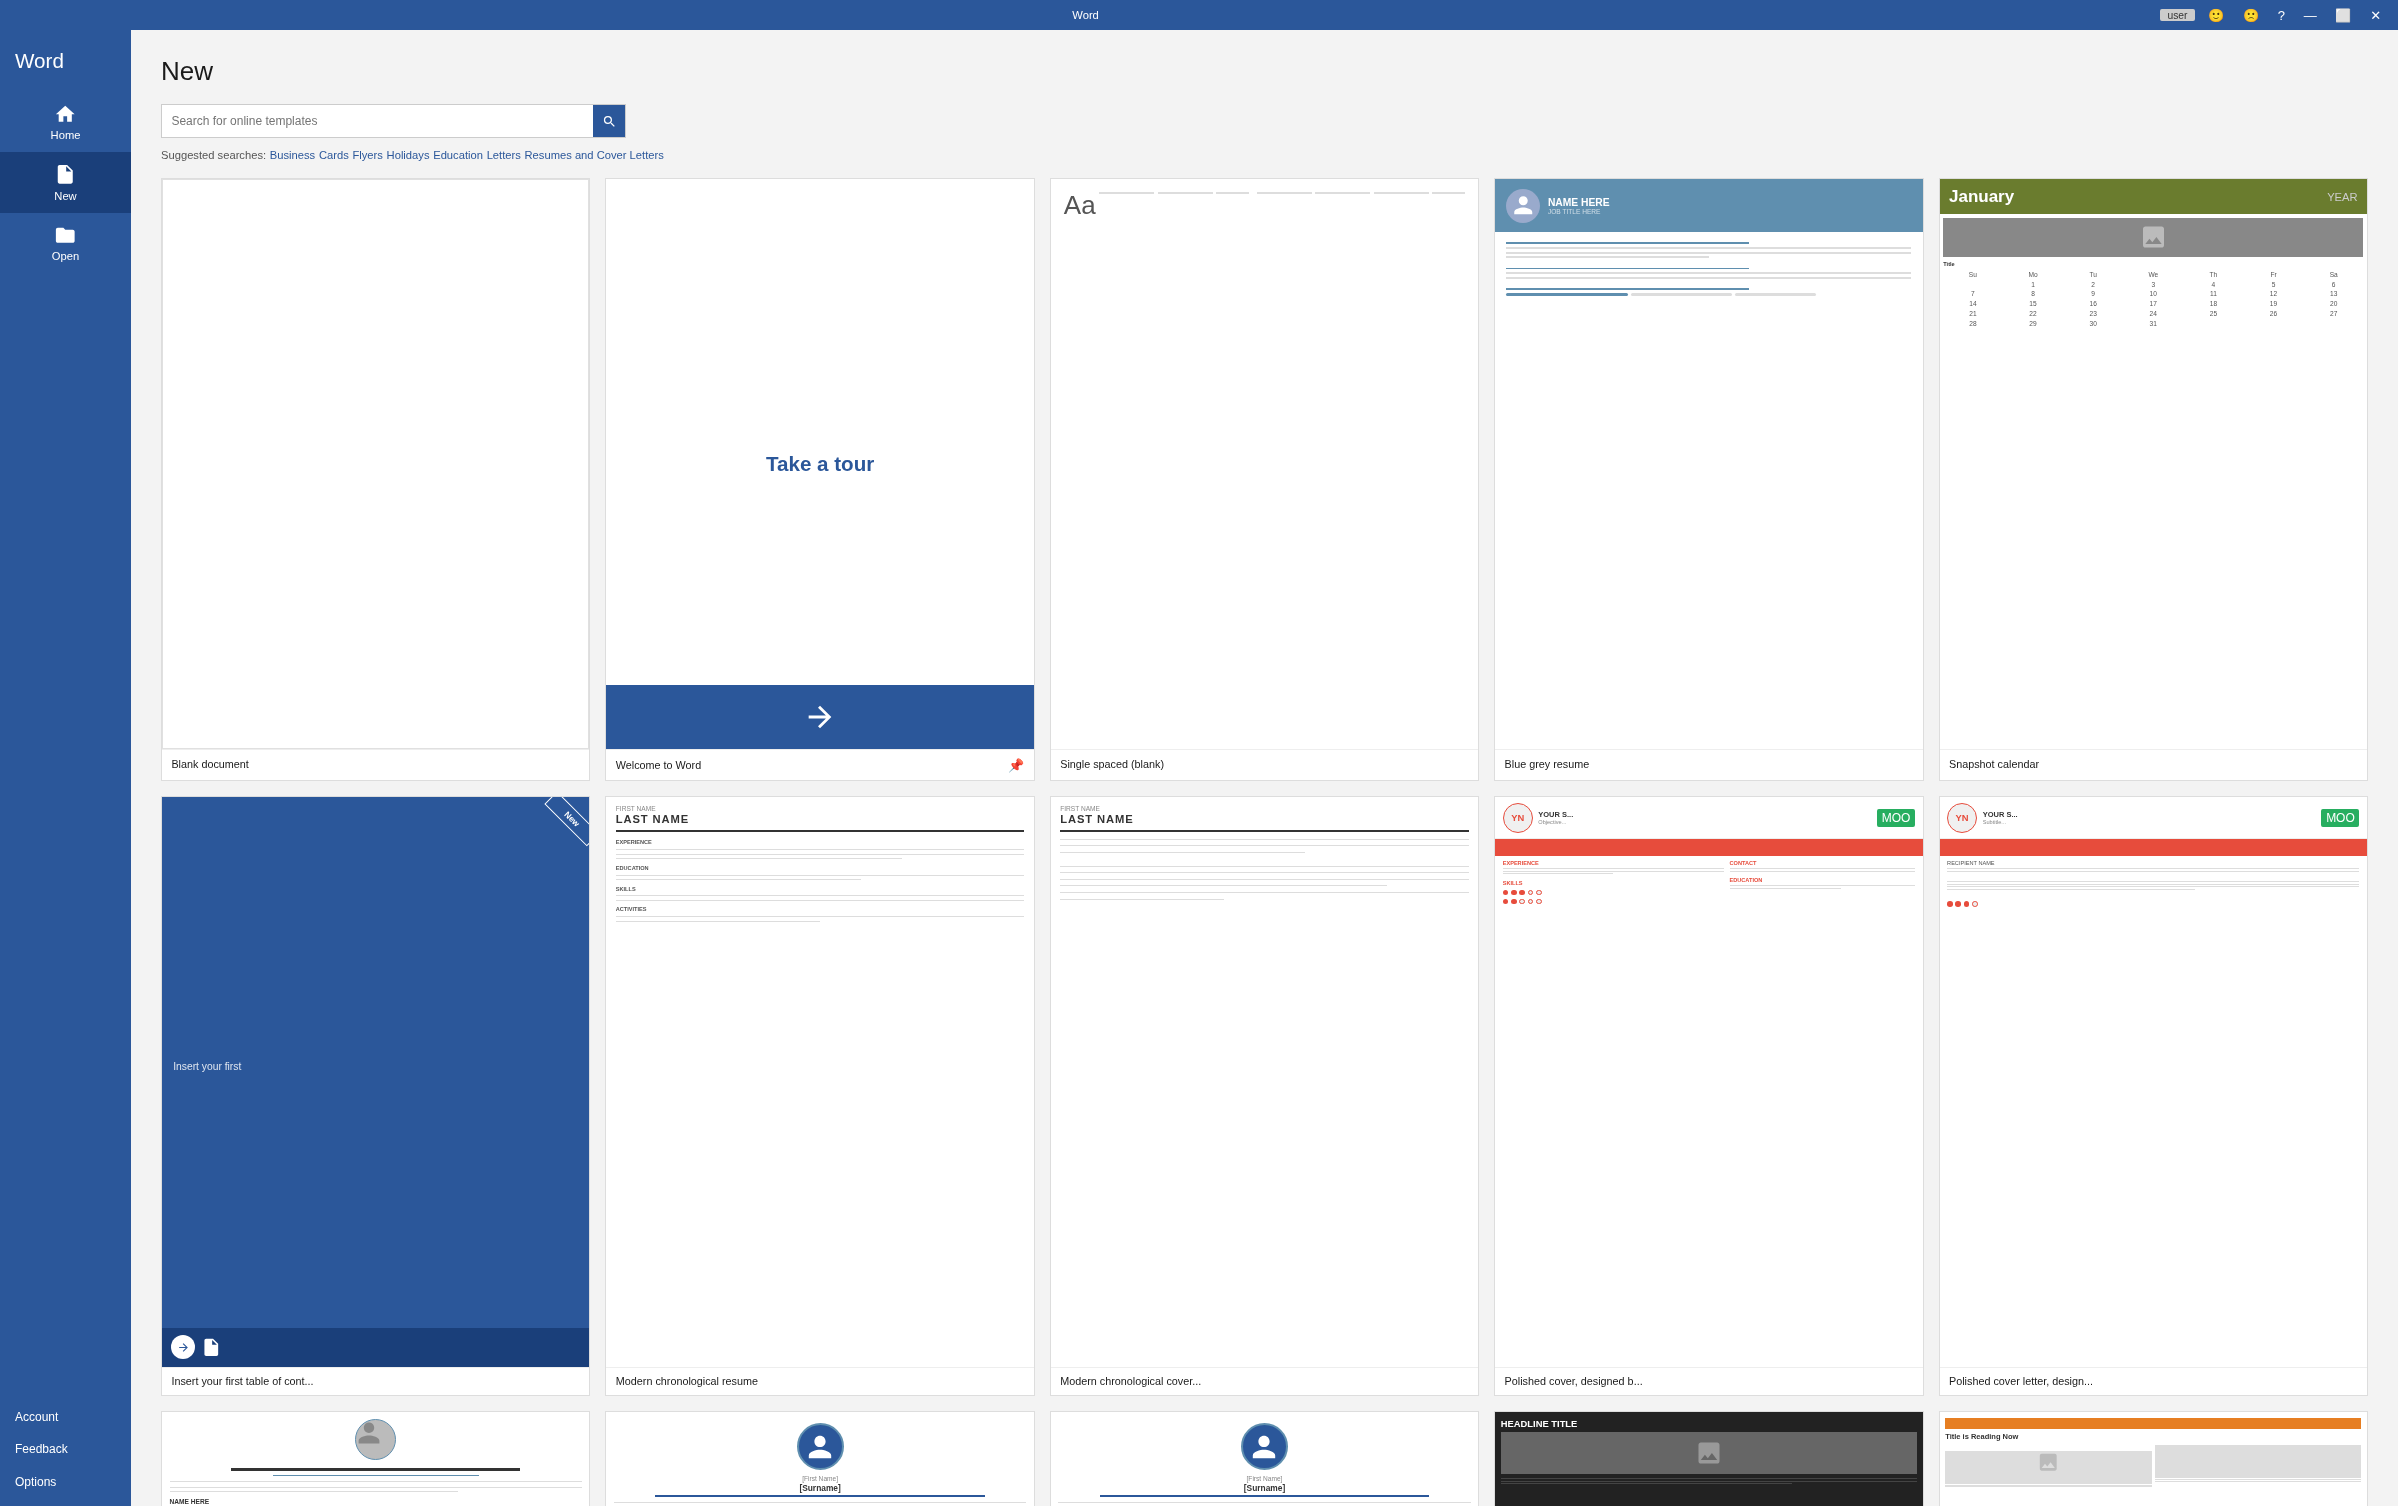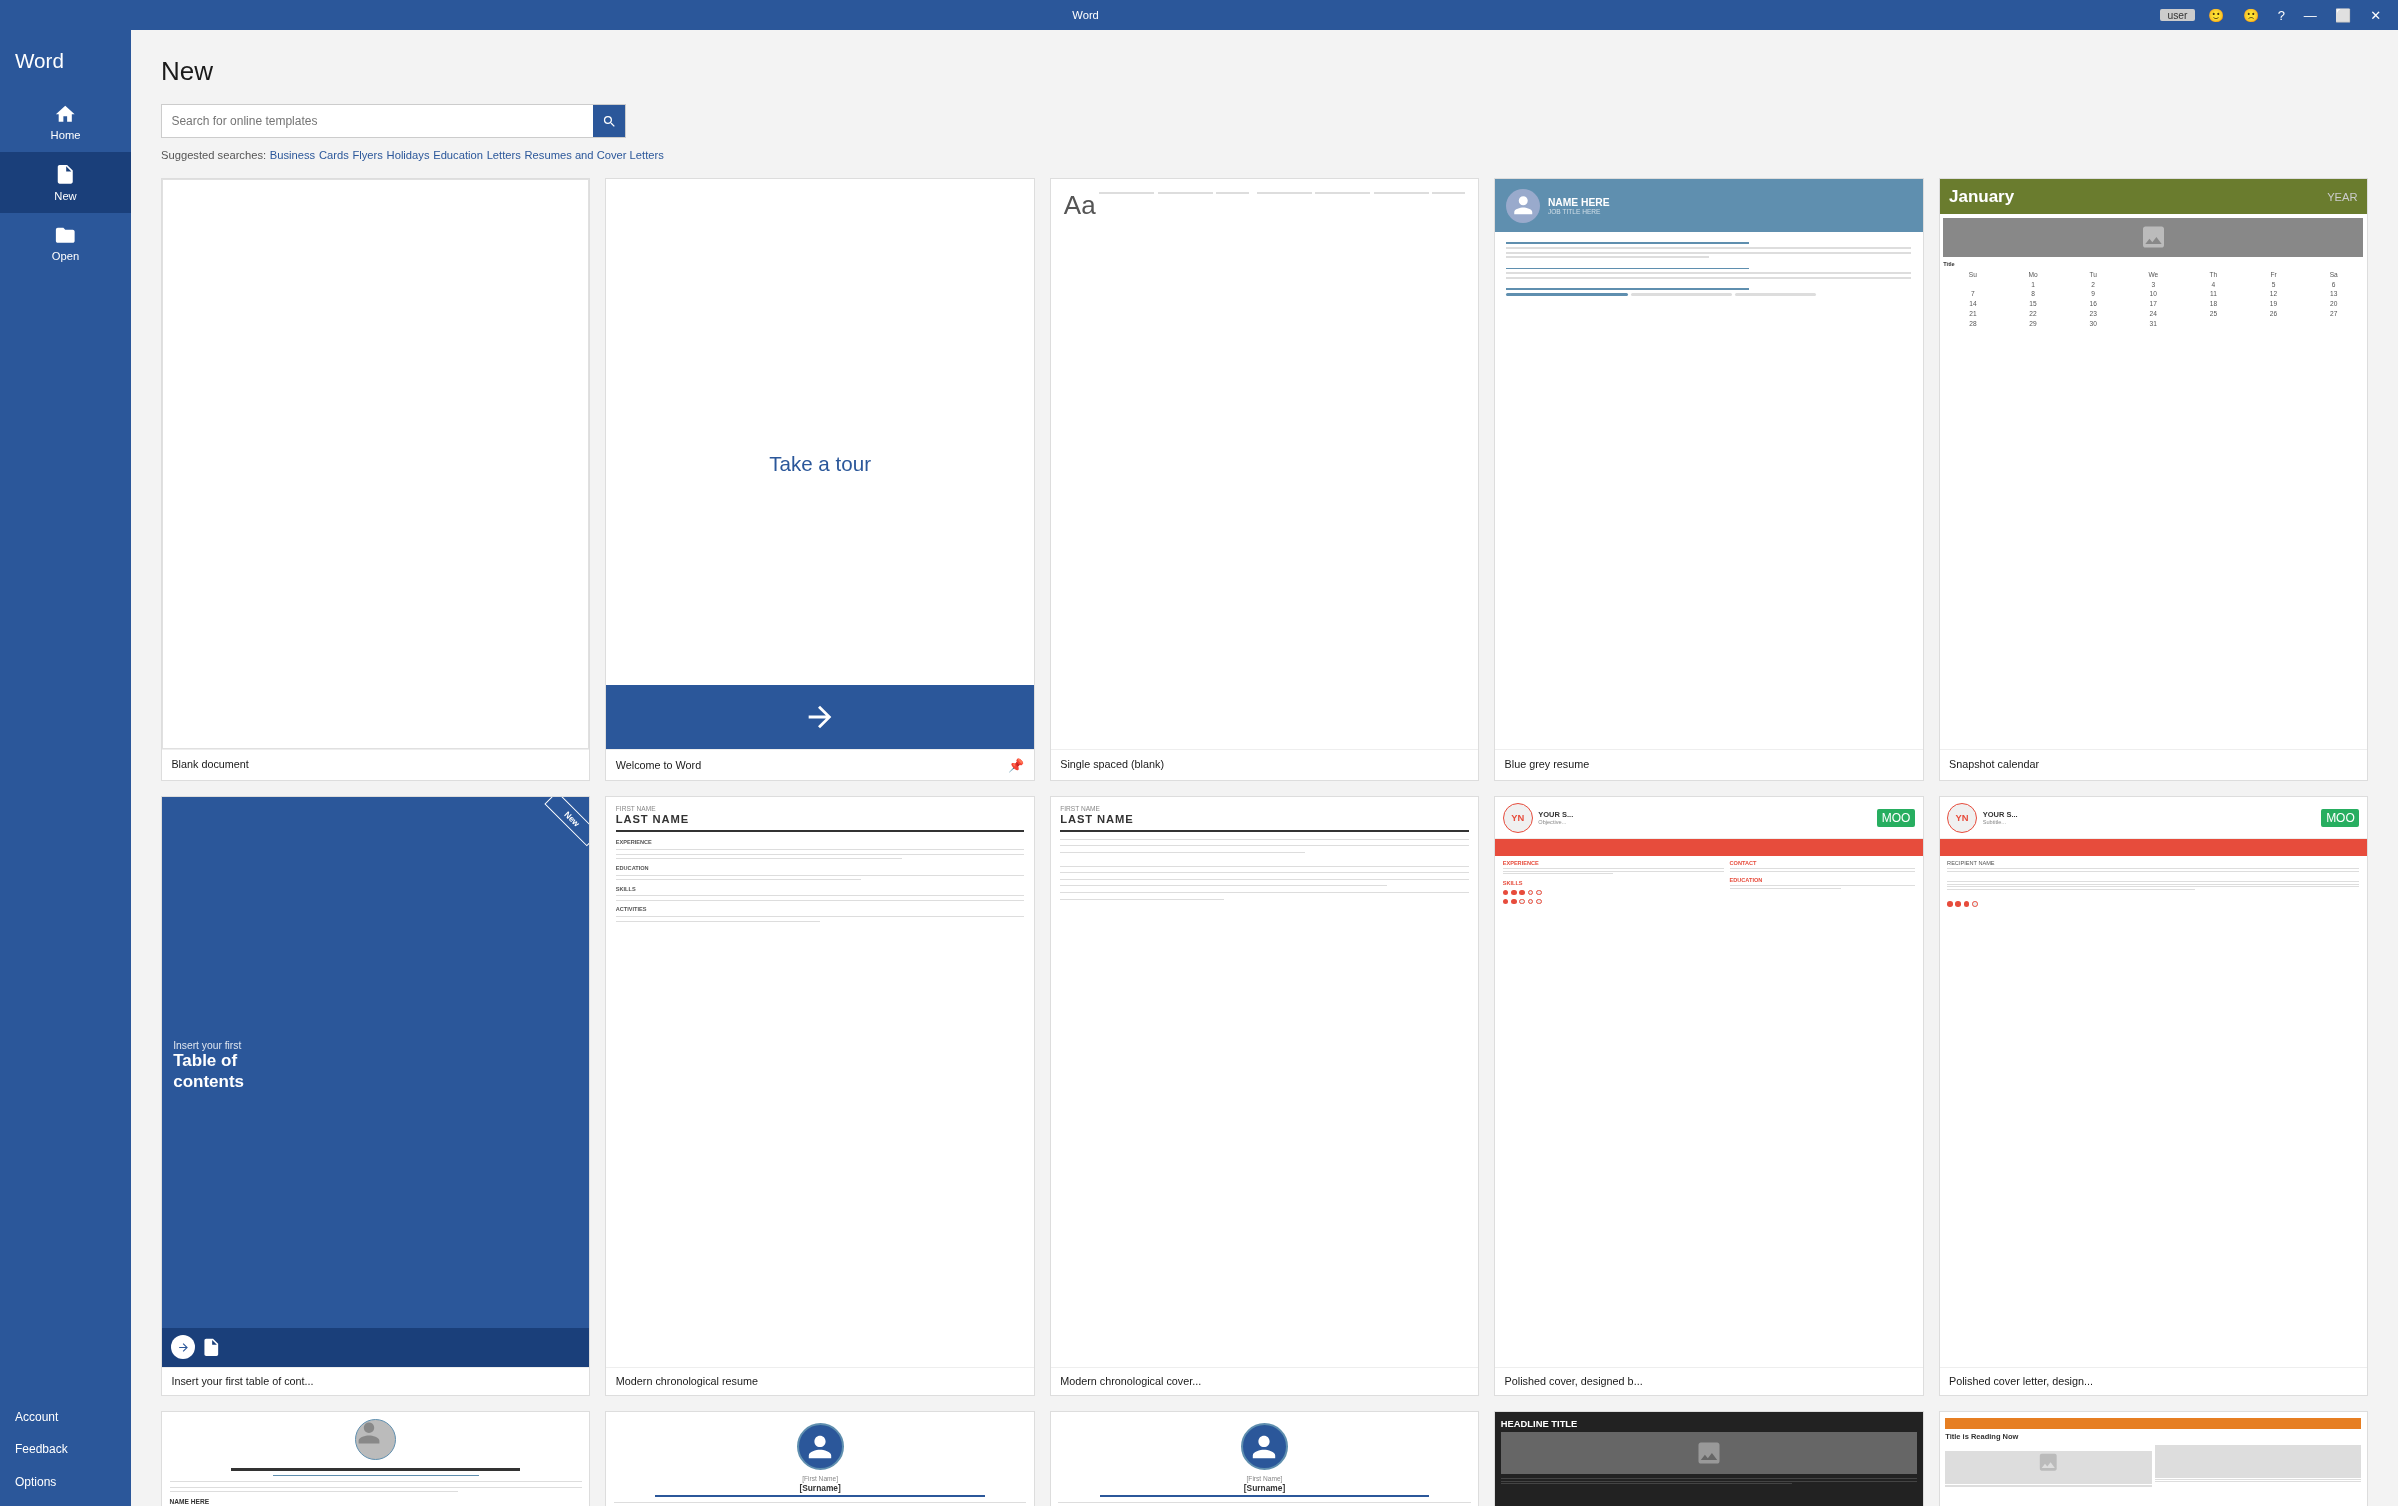--- a/index.html
+++ b/index.html
@@ -194,21 +194,21 @@
       background: white;
       display: flex;
       flex-direction: column;
       align-items: center;
       justify-content: center;
       gap: 11.2px;
     }
     .tour-text {
       color: #2b579a;
       font-size: 20.6px;
-      font-weight: 400;
+      font-weight: 700;
     }
     .tour-arrow {
       width: 100%;
       background: #2b579a;
       display: flex;
       align-items: center;
       justify-content: center;
       padding: 15px 0;
       position: absolute;
       bottom: 0;
@@ -647,21 +647,20 @@
 
         <div class="template-card">
           <div class="template-preview" style="position:relative;overflow:hidden;">
             <div class="toc-preview">
 
               <div style="position:absolute;top:0;right:0;width:56px;height:56px;overflow:hidden;">
                 <div style="position:absolute;top:13px;right:-13px;background:#2b579a;color:white;font-size:8.4px;font-weight:bold;padding:2.8px 20.6px;transform:rotate(45deg);transform-origin:center;white-space:nowrap;border:0.9px solid white;">New</div>
               </div>
               <div class="toc-content">
                 <div class="toc-insert-text">Insert your first</div>
-                <div class="toc-title-text">Table of<br>contents</div>
               </div>
               <div class="toc-bottom">
                 <div class="toc-arrow-btn">
                   <svg viewBox="0 0 24 24" style="width:13px;height:13px;fill:#2b579a">
                     <path d="M12 4l-1.41 1.41L16.17 11H4v2h12.17l-5.58 5.59L12 20l8-8z"></path>
                   </svg>
                 </div>
                 <svg viewBox="0 0 24 24" style="width:20.6px;height:20.6px;fill:white">
                   <path d="M14 2H6c-1.1 0-2 .9-2 2v16c0 1.1.9 2 2 2h12c1.1 0 2-.9 2-2V8l-6-6zm-1 7V3.5L18.5 9H13z"></path>
                 </svg>

